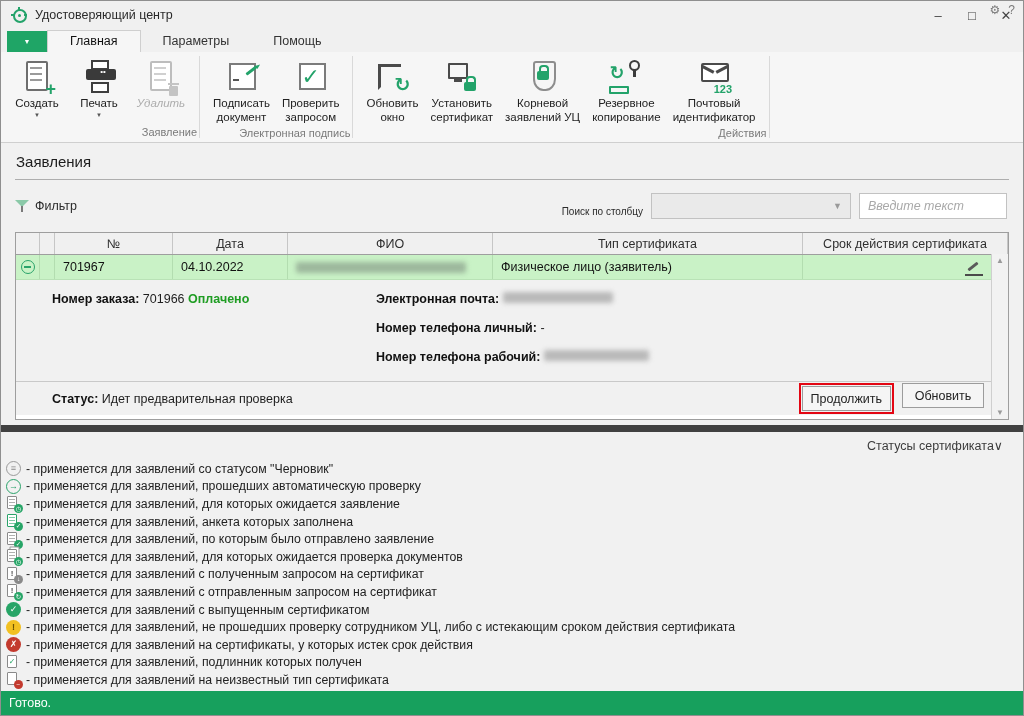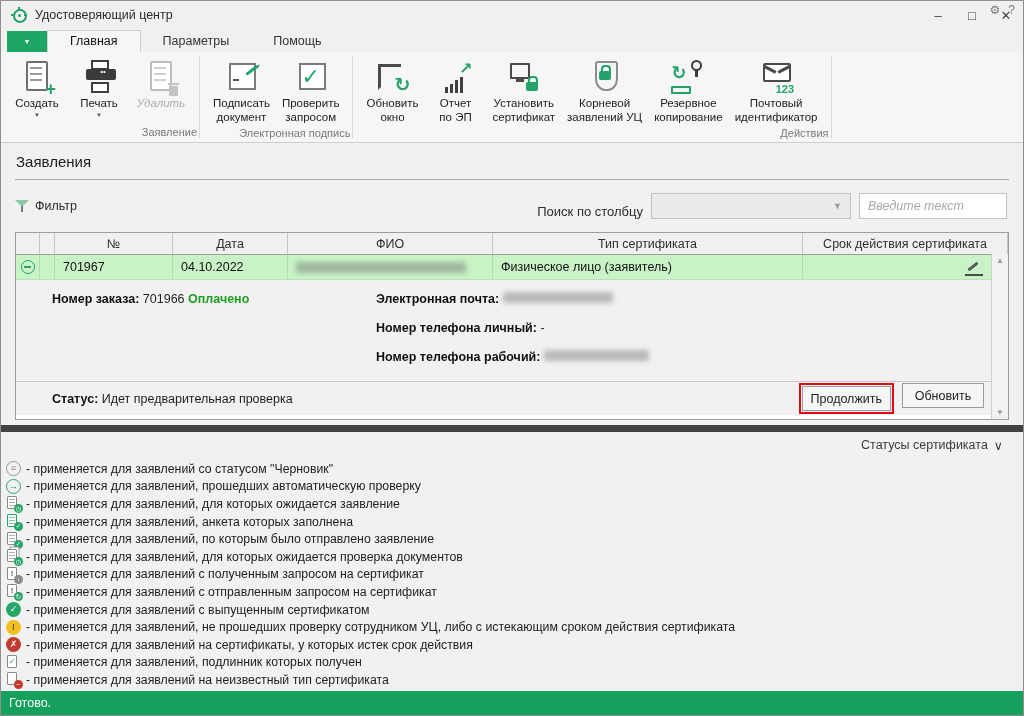--- a/index.html
+++ b/index.html
@@ -79,21 +79,21 @@
   .n123::before{content:"123";}
   
   #section-title{position:absolute;top:152px;left:15px;font-size:15px;color:#1c1c1c;}
   #section-line{position:absolute;top:178px;left:14px;right:14px;border-top:1px solid #aeaeae;}
   #filter-row{position:absolute;top:190px;left:14px;right:16px;height:30px;display:flex;align-items:center;}
   .funnel{width:14px;height:14px;position:relative;margin-right:6px;}
   .funnel::before{content:"";position:absolute;left:0;top:1px;border-left:7px solid transparent;border-right:7px solid transparent;border-top:7px solid #8bc9a8;}
   .funnel::after{content:"";position:absolute;left:6px;top:7px;width:2px;height:6px;background:#7a7a7a;}
   #filter-label{font-size:12.5px;color:#2b2b2b;}
   .search-area{margin-left:auto;display:flex;align-items:center;gap:8px;}
-  #search-label{font-size:13px;color:#2b2b2b;margin-top:10px;}
+  #search-label{font-size:10px;color:#2b2b2b;margin-top:10px;}
   .search-select{width:200px;height:26px;background:#eaeaea;border:1px solid #c2c2c2;display:flex;align-items:center;justify-content:flex-end;padding-right:8px;color:#9a9a9a;font-size:9px;box-sizing:border-box;}
   .search-input{width:148px;height:26px;border:1px solid #c2c2c2;font-size:12.5px;font-style:italic;color:#9f9f9f;padding:0 8px;box-sizing:border-box;font-family:"Liberation Sans",sans-serif;}
   .search-input::placeholder{color:#a9a9a9;font-style:italic;}
   
   #tablewrap{position:absolute;top:231px;left:14px;right:14px;height:188px;background:#fff;border:1px solid #9e9e9e;box-sizing:border-box;}
   .thead{display:flex;height:21px;background:#f0f0f0;border-bottom:1px solid #9e9e9e;}
   .th{border-right:1px solid #c6c6c6;font-size:12.5px;color:#2f2f2f;display:flex;align-items:center;justify-content:center;box-sizing:border-box;}
   .c0{width:24px;flex:0 0 24px;} .c1{width:15px;flex:0 0 15px;} .c2{width:118px;flex:0 0 118px;}
   .c3{width:115px;flex:0 0 115px;} .c4{width:205px;flex:0 0 205px;} .c5{width:310px;flex:0 0 310px;}
   .c6{flex:1;}
@@ -114,21 +114,21 @@
   .paid{font-weight:bold;color:#1f9d23;}
   .details .right div{margin-bottom:15px;}
   .statusrow{height:34px;background:#f1f1f1;border-top:1px solid #c9c9c9;display:flex;align-items:center;padding-left:36px;font-size:12.5px;box-sizing:border-box;}
   .statusrow .btns{margin-left:auto;display:flex;gap:8px;margin-right:24px;}
   .red-box{border:2px solid #e30613;padding:1px;}
   .btn{min-width:82px;height:25px;background:#f5f5f5;border:1px solid #9c9c9c;font-size:12.5px;color:#222;display:flex;align-items:center;justify-content:center;padding:0 8px;box-sizing:border-box;font-family:"Liberation Sans",sans-serif;}
   .vscroll{position:absolute;right:0;top:21px;bottom:0;width:17px;background:#f2f2f2;border-left:1px solid #cfcfcf;display:flex;flex-direction:column;justify-content:space-between;align-items:center;padding:2px 0;box-sizing:border-box;}
   .scr{font-size:8px;color:#9a9a9a;}
   
   #darkbar{position:absolute;top:424px;left:0;right:0;height:7px;background:#414141;}
-  #statuses-title{position:absolute;top:437px;right:20px;font-size:12.5px;color:#3c3c3c;display:flex;gap:6px;}
+  #statuses-title{position:absolute;top:437px;right:20px;font-size:12.5px;color:#3c3c3c;display:flex;align-items:center;}
   #legend{position:absolute;top:459px;left:5px;right:5px;}
   .lrow{display:flex;align-items:center;height:17.6px;font-size:12.3px;color:#222;}
   .lg{position:relative;width:15px;height:15px;flex:0 0 15px;margin-right:5px;}
   .lgc{position:absolute;inset:0;border-radius:50%;display:flex;align-items:center;justify-content:center;font-size:9px;line-height:1;box-sizing:border-box;}
   .lgc.og{border:1.5px solid #9a9a9a;color:#8a8a8a;}
   .lgc.ogr{border:1.5px solid #2aa36a;color:#2aa36a;}
   .lgc.fg{background:#27a567;color:#fff;font-weight:bold;}
   .lgc.fy{background:#f2c021;color:#6b5200;font-weight:bold;}
   .lgc.fr{background:#c33a2e;color:#fff;font-weight:bold;}
   .lgd{position:absolute;left:1px;top:0;width:10px;height:13px;background:#fff;border:1.2px solid #8a8a8a;border-radius:1px;box-sizing:border-box;}
@@ -234,33 +234,20 @@
       <div class="rbtn">
         <span class="ri">
             <span class="frame-win"></span>
             <span class="cyc-g"></span>
           </span>
         <span>Обновить</span>
         <span>окно</span>
       </div>
       <div class="rbtn">
         <span class="ri">
-            <span class="bars">
-              <i></i>
-              <i></i>
-              <i></i>
-              <i></i>
-            </span>
-            <span class="arr-up"></span>
-          </span>
-        <span>Отчет</span>
-        <span>по ЭП</span>
-      </div>
-      <div class="rbtn">
-        <span class="ri">
             <span class="monitor"></span>
             <span class="lockg" style="right:6px;bottom:4px;"></span>
           </span>
         <span>Установить</span>
         <span>сертификат</span>
       </div>
       <div class="rbtn">
         <span class="ri">
             <span class="shield"></span>
             <span class="lockg" style="left:14px;top:12px;"></span>

